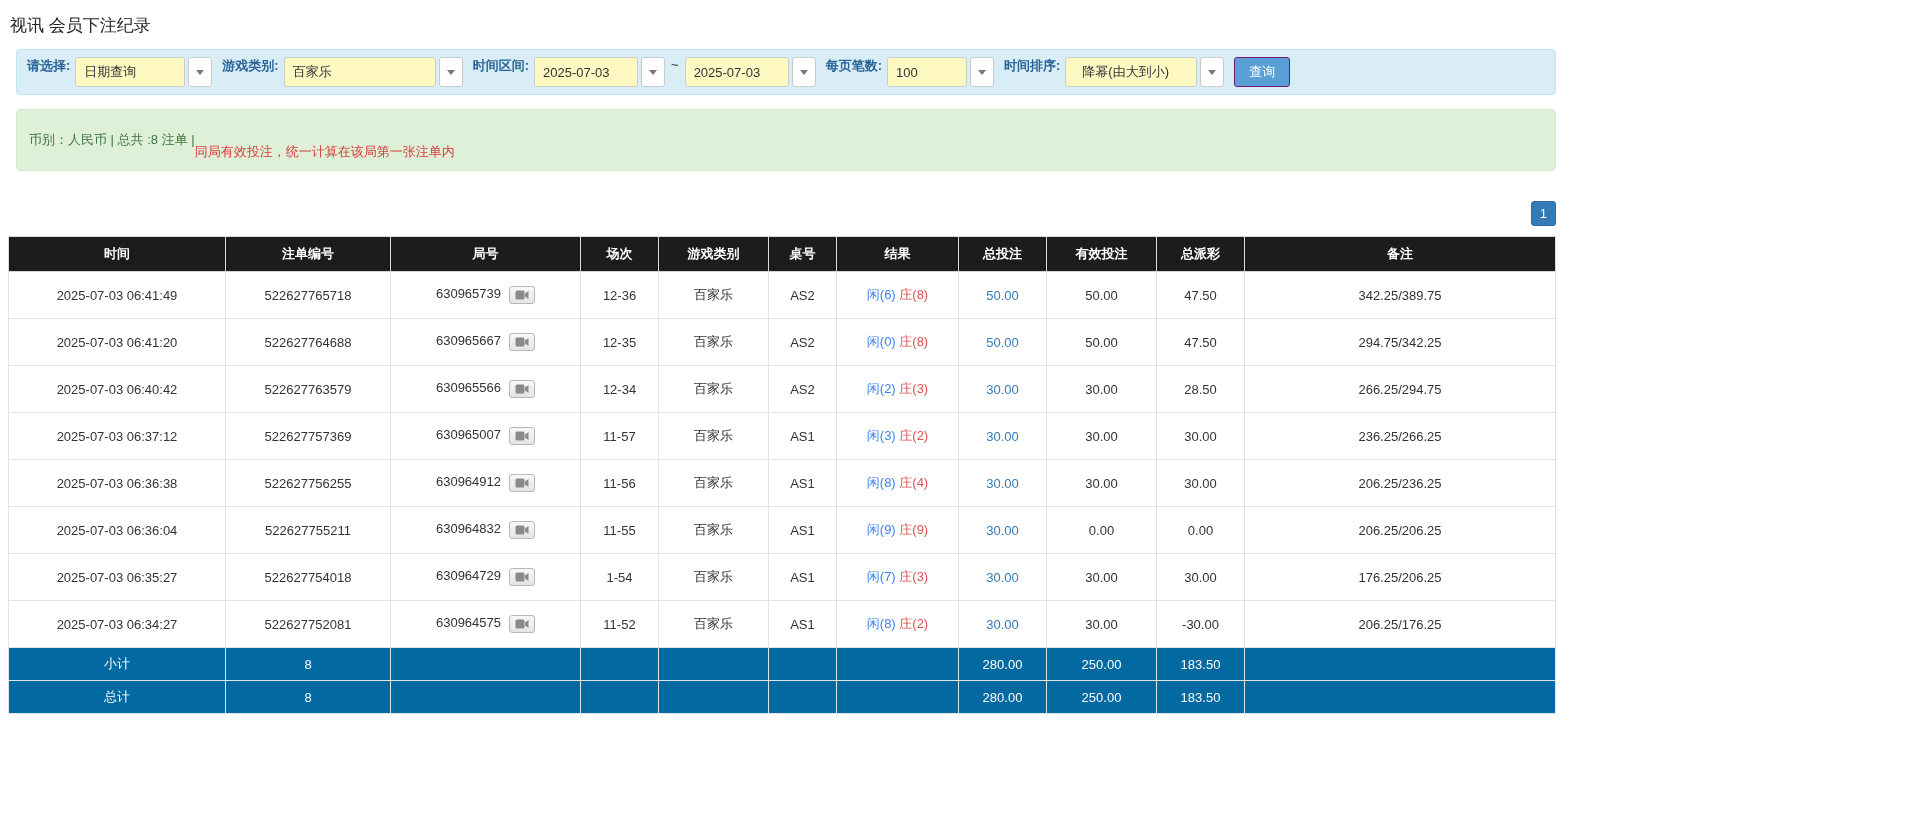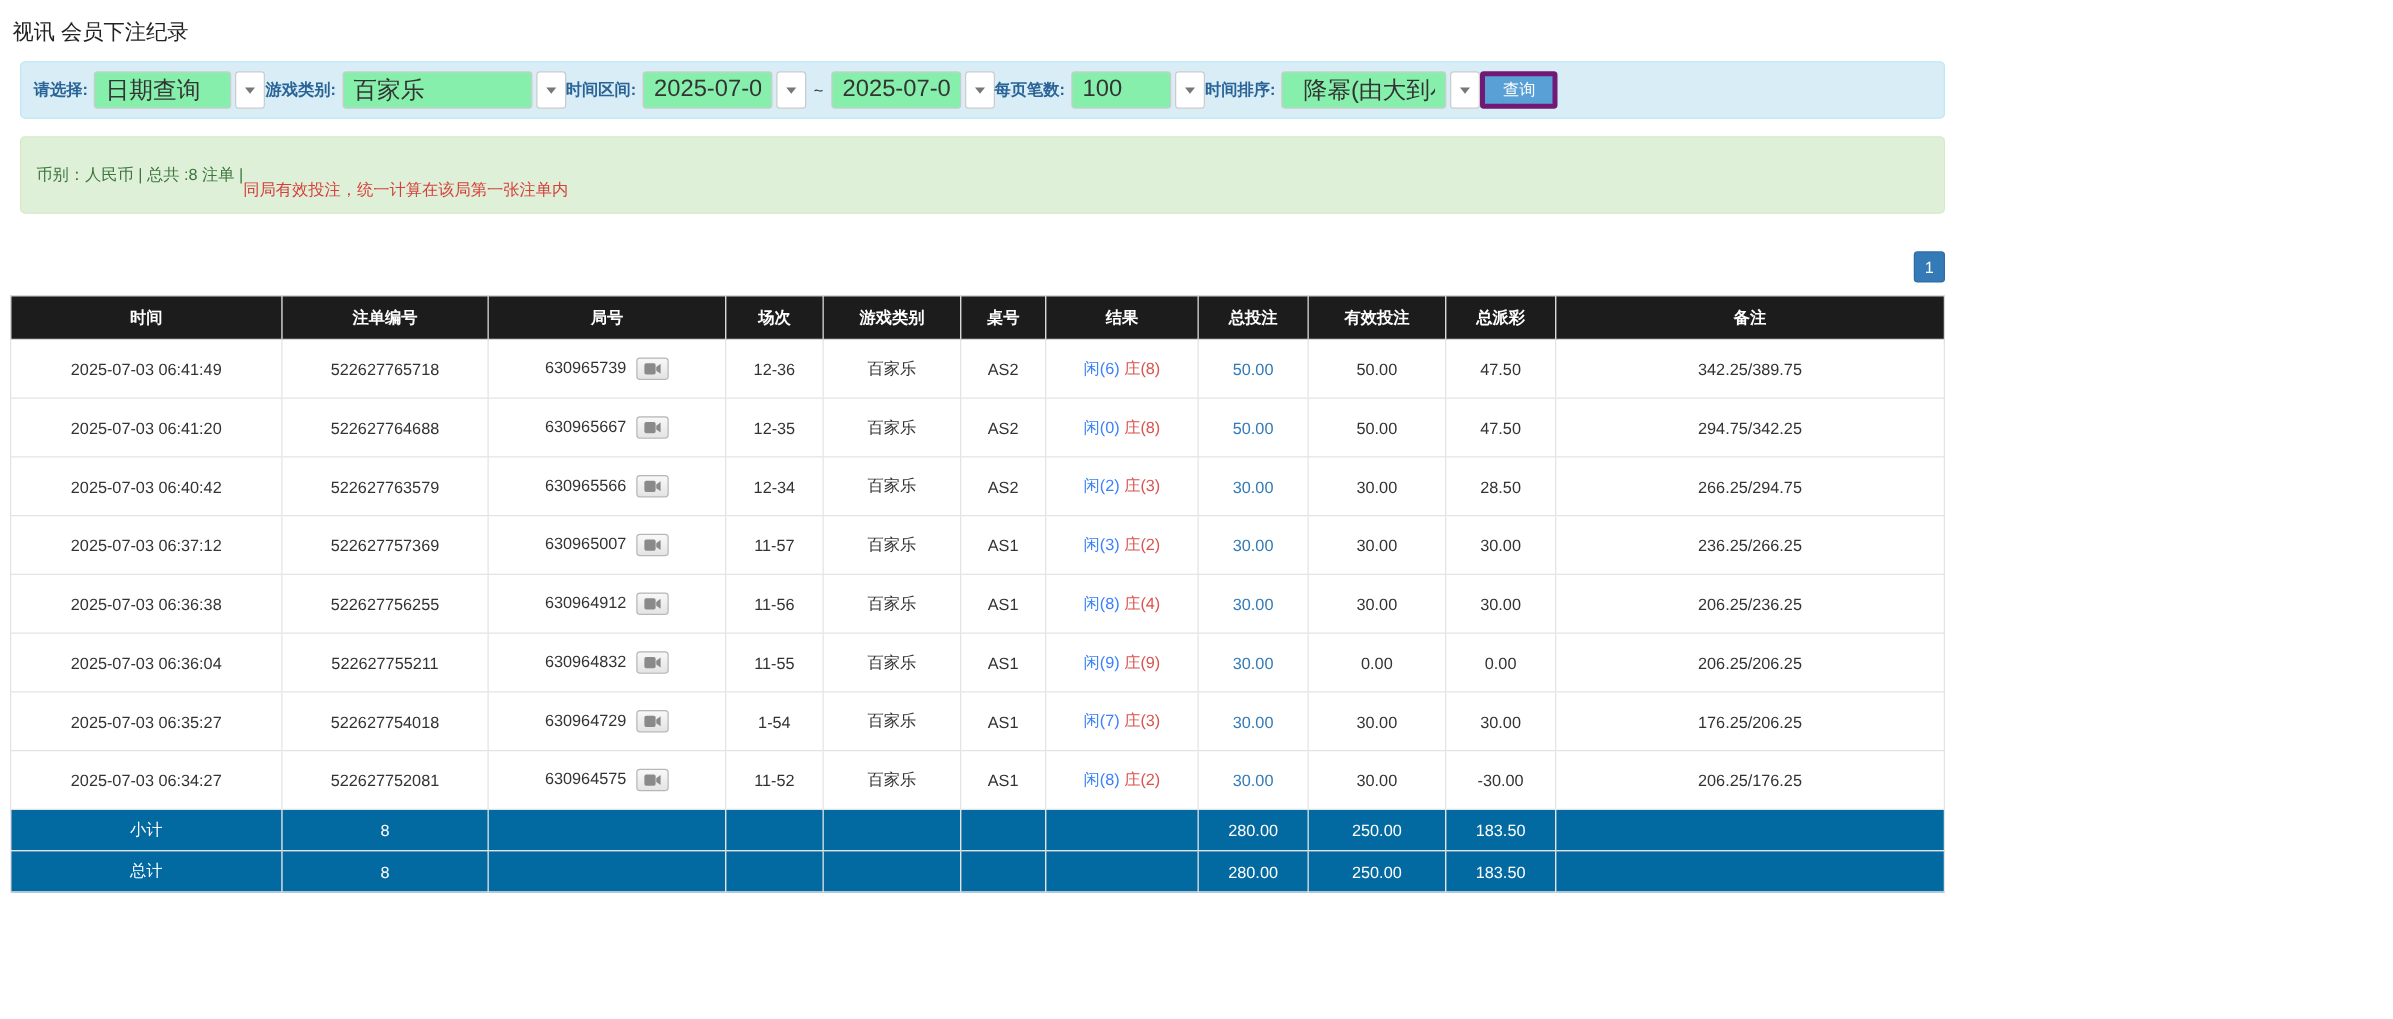--- a/index.html
+++ b/index.html
@@ -25,36 +25,36 @@
   .filter-panel {
     background: #d9edf7;
     border: 1px solid #bce8f1;
     border-radius: 4px;
     padding: 7px 10px;
     display: flex;
     align-items: center;
     margin-left: 8px;
     width: 1540px;
   }
-  .filter-group { display: inline-flex; align-items: center; margin-right: 0; }
+  .filter-group { display: inline-flex; align-items: flex-start; margin-right: 10px; }
   .filter-label {
     color: #2a6496;
     font-weight: bold;
     margin-right: 5px;
     white-space: nowrap;
   }
   .combo { display: inline-flex; align-items: center; }
   .combo-input {
     height: 30px;
     padding: 4px 8px;
     border: 1px solid #ccc;
     border-radius: 3px;
-    background: #86efac;
+    background: #fef9c3;
     color: #333;
-    font-size: 19px;
+    font-size: 13px;
     font-family: inherit;
   }
   .caret-btn {
     width: 24px; height: 30px;
     margin-left: 3px;
     border: 1px solid #ccc;
     border-radius: 3px;
     background: #fff;
     display: inline-flex;
     align-items: center;
@@ -66,21 +66,21 @@
     display: inline-block; width: 0; height: 0;
     border-left: 4px solid transparent;
     border-right: 4px solid transparent;
     border-top: 5px solid #777;
   }
   .tilde { margin: 0 6px; color: #333; }
   .search-btn {
     height: 30px;
     padding: 0 14px;
     background: #58a0d6;
-    border: 4px solid #701a75;
+    border: 1px solid #701a75;
     border-radius: 3px;
     color: #fff;
     font-size: 13px;
     font-family: inherit;
     cursor: pointer;
   }
 
   
   .summary-bar {
     margin: 14px 0 0 8px;

